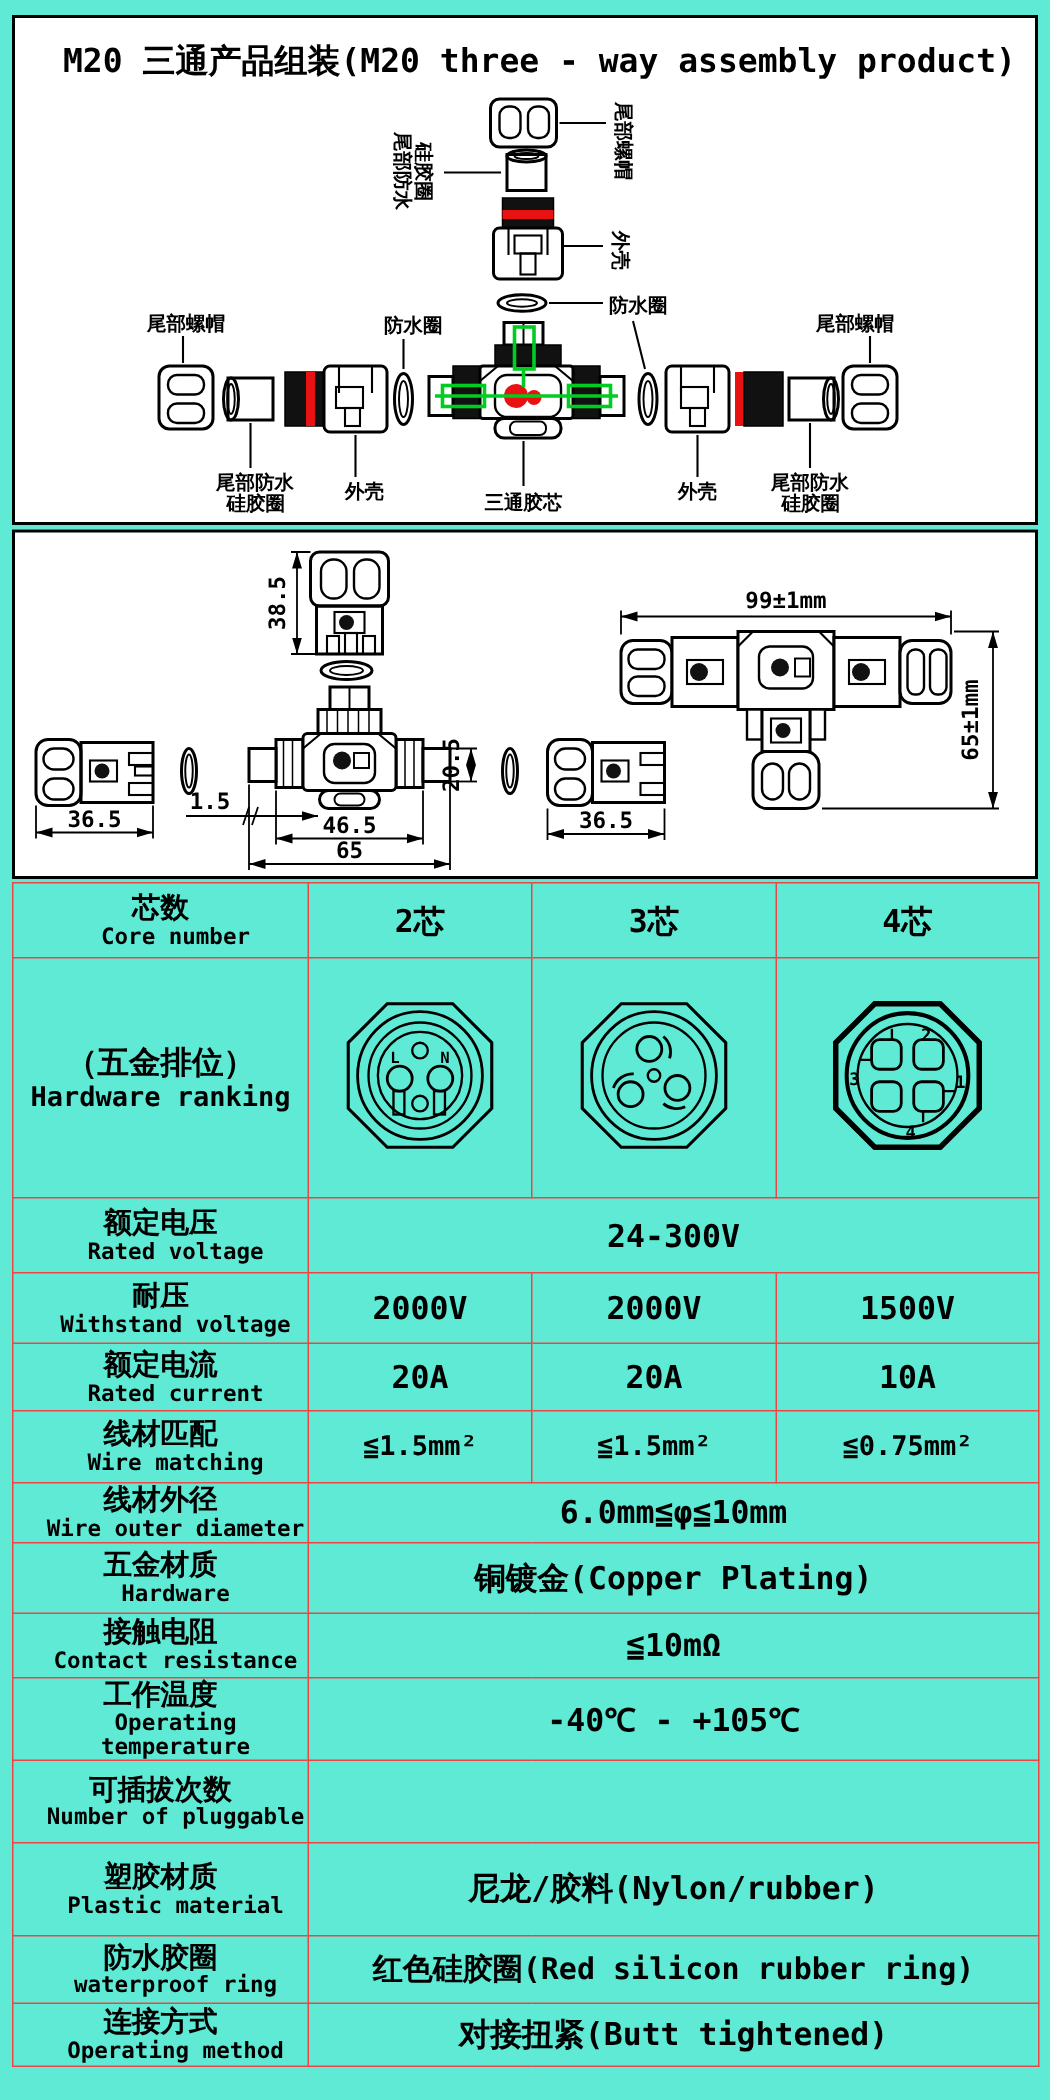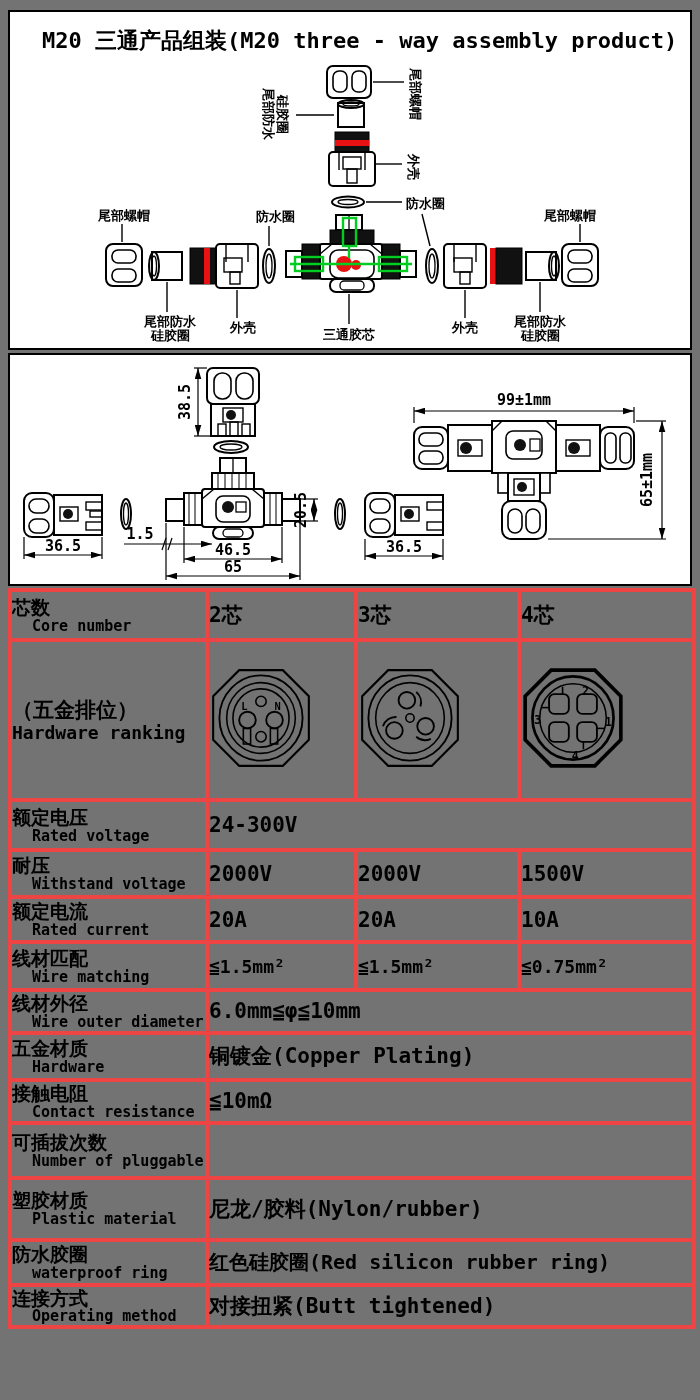--- a/index.html
+++ b/index.html
@@ -1,23 +1,23 @@
 <!DOCTYPE html>
 <html><head>
 <meta charset="utf-8">
 <style>
   html,body{margin:0;padding:0;background:#fff;}
-  .page{position:relative;width:700px;height:1400px;background:#737373;color:#000;
+  .page{position:relative;width:700px;height:1400px;background:#5eead4;color:#000;
         font-family:"DejaVu Sans Mono","Liberation Mono",monospace;font-weight:bold;}
   .box{position:absolute;left:8px;width:684px;border:2px solid #000;background:#fff;box-sizing:border-box;}
   #topbox{top:10px;height:340px;}
   #midbox{top:353px;height:233px;}
   #tablewrap{position:absolute;left:8px;top:588px;width:684px;}
   table{border-collapse:collapse;table-layout:fixed;width:684px;}
-  td{border:4px solid #ef4444;text-align:left;vertical-align:middle;padding:0;overflow:hidden;}
+  td{border:1px solid #ef4444;text-align:center;vertical-align:middle;padding:0;overflow:hidden;}
   .cn{font-size:19px;line-height:1.2;display:block;}
   .en{font-size:15px;line-height:1.05;display:block;padding-left:20px;}
   .cnbig{font-size:21px;line-height:1.25;display:block;}
   .enbig{font-size:18px;line-height:1.1;display:block;}
   .val{font-size:21px;}
   .hdr{font-size:21px;}
   svg text{font-family:"DejaVu Sans Mono","Liberation Mono",monospace;font-weight:bold;fill:#000;}
   .lbl{font-size:13px;}
   .dimt{font-size:15px;}
   .ttl{font-size:22px;}
@@ -467,20 +467,27 @@
       </tr>
 
       <tr style="height:43px">
         <td>
               <span class="cn">接触电阻</span>
             <span class="en">Contact resistance</span>
             </td>
         <td colspan="3" class="val">≦10mΩ</td>
       </tr>
 
+      <tr style="height:47px">
+        <td>
+              <span class="cn">工作温度</span>
+            <span class="en">Operating temperature</span>
+            </td>
+        <td colspan="3" class="val">-40℃ - +105℃</td>
+      </tr>
 
       <tr style="height:55px">
         <td>
               <span class="cn">可插拔次数</span>
             <span class="en">Number of pluggable</span>
             </td>
         <td colspan="3" class="val"></td>
       </tr>
 
 

